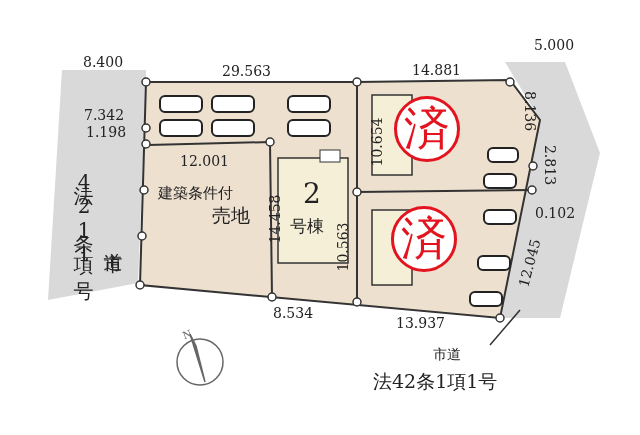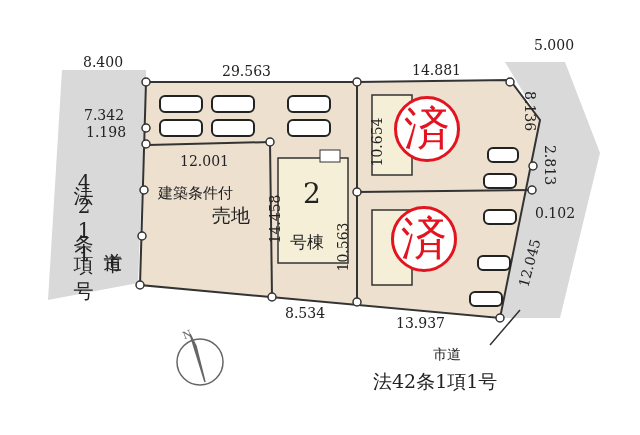--- a/index.html
+++ b/index.html
@@ -82,28 +82,28 @@
   <div class="lbl dim" style="left:84px;top:108px;">7.342</div>
   <div class="lbl dim" style="left:86px;top:125px;">1.198</div>
   <div class="lbl dim" style="left:180px;top:154px;">12.001</div>
   <div class="lbl dim" style="left:250px;top:212px;transform:rotate(-90deg);transform-origin:center;">14.458</div>
   <div class="lbl dim" style="left:318px;top:240px;transform:rotate(-90deg);transform-origin:center;">10.563</div>
   <div class="lbl dim" style="left:352px;top:135px;transform:rotate(-90deg);transform-origin:center;">10.654</div>
   <div class="lbl dim" style="left:510px;top:104px;transform:rotate(90deg);transform-origin:center;">8.136</div>
   <div class="lbl dim" style="left:530px;top:158px;transform:rotate(90deg);transform-origin:center;">2.813</div>
   <div class="lbl dim" style="left:535px;top:206px;">0.102</div>
   <div class="lbl dim" style="left:505px;top:256px;transform:rotate(-75deg);transform-origin:center;">12.045</div>
-  <div class="lbl dim" style="left:285px;top:306px;">8.534</div>
+  <div class="lbl dim" style="left:273px;top:306px;">8.534</div>
   <div class="lbl dim" style="left:396px;top:316px;">13.937</div>
 
   <div class="lbl" style="left:158px;top:186px;font-size:15px;">建築条件付</div>
   <div class="lbl" style="left:180px;top:206px;font-size:19px;margin-left:32px;">売地</div>
 
   <div class="lbl" style="left:303px;top:180px;font-size:28px;">2</div>
-  <div class="lbl" style="left:290px;top:218px;font-size:17px;margin-top:16px;">号棟</div>
+  <div class="lbl" style="left:290px;top:218px;font-size:17px;">号棟</div>
 
   <div class="stamp" style="left:394px;top:96px;">済</div>
   <div class="stamp" style="left:391px;top:206px;">済</div>
 
   <div class="lbl vtext" style="left:74px;top:170px;font-size:20px;">法42条1項1号</div>
   <div class="lbl vtext" style="left:104px;top:238px;font-size:19px;">市道</div>
 
   <div class="lbl" style="left:433px;top:347px;font-size:14px;text-align:right;">市道</div>
   <div class="lbl" style="left:373px;top:372px;font-size:19px;">法42条1項1号</div>
 

